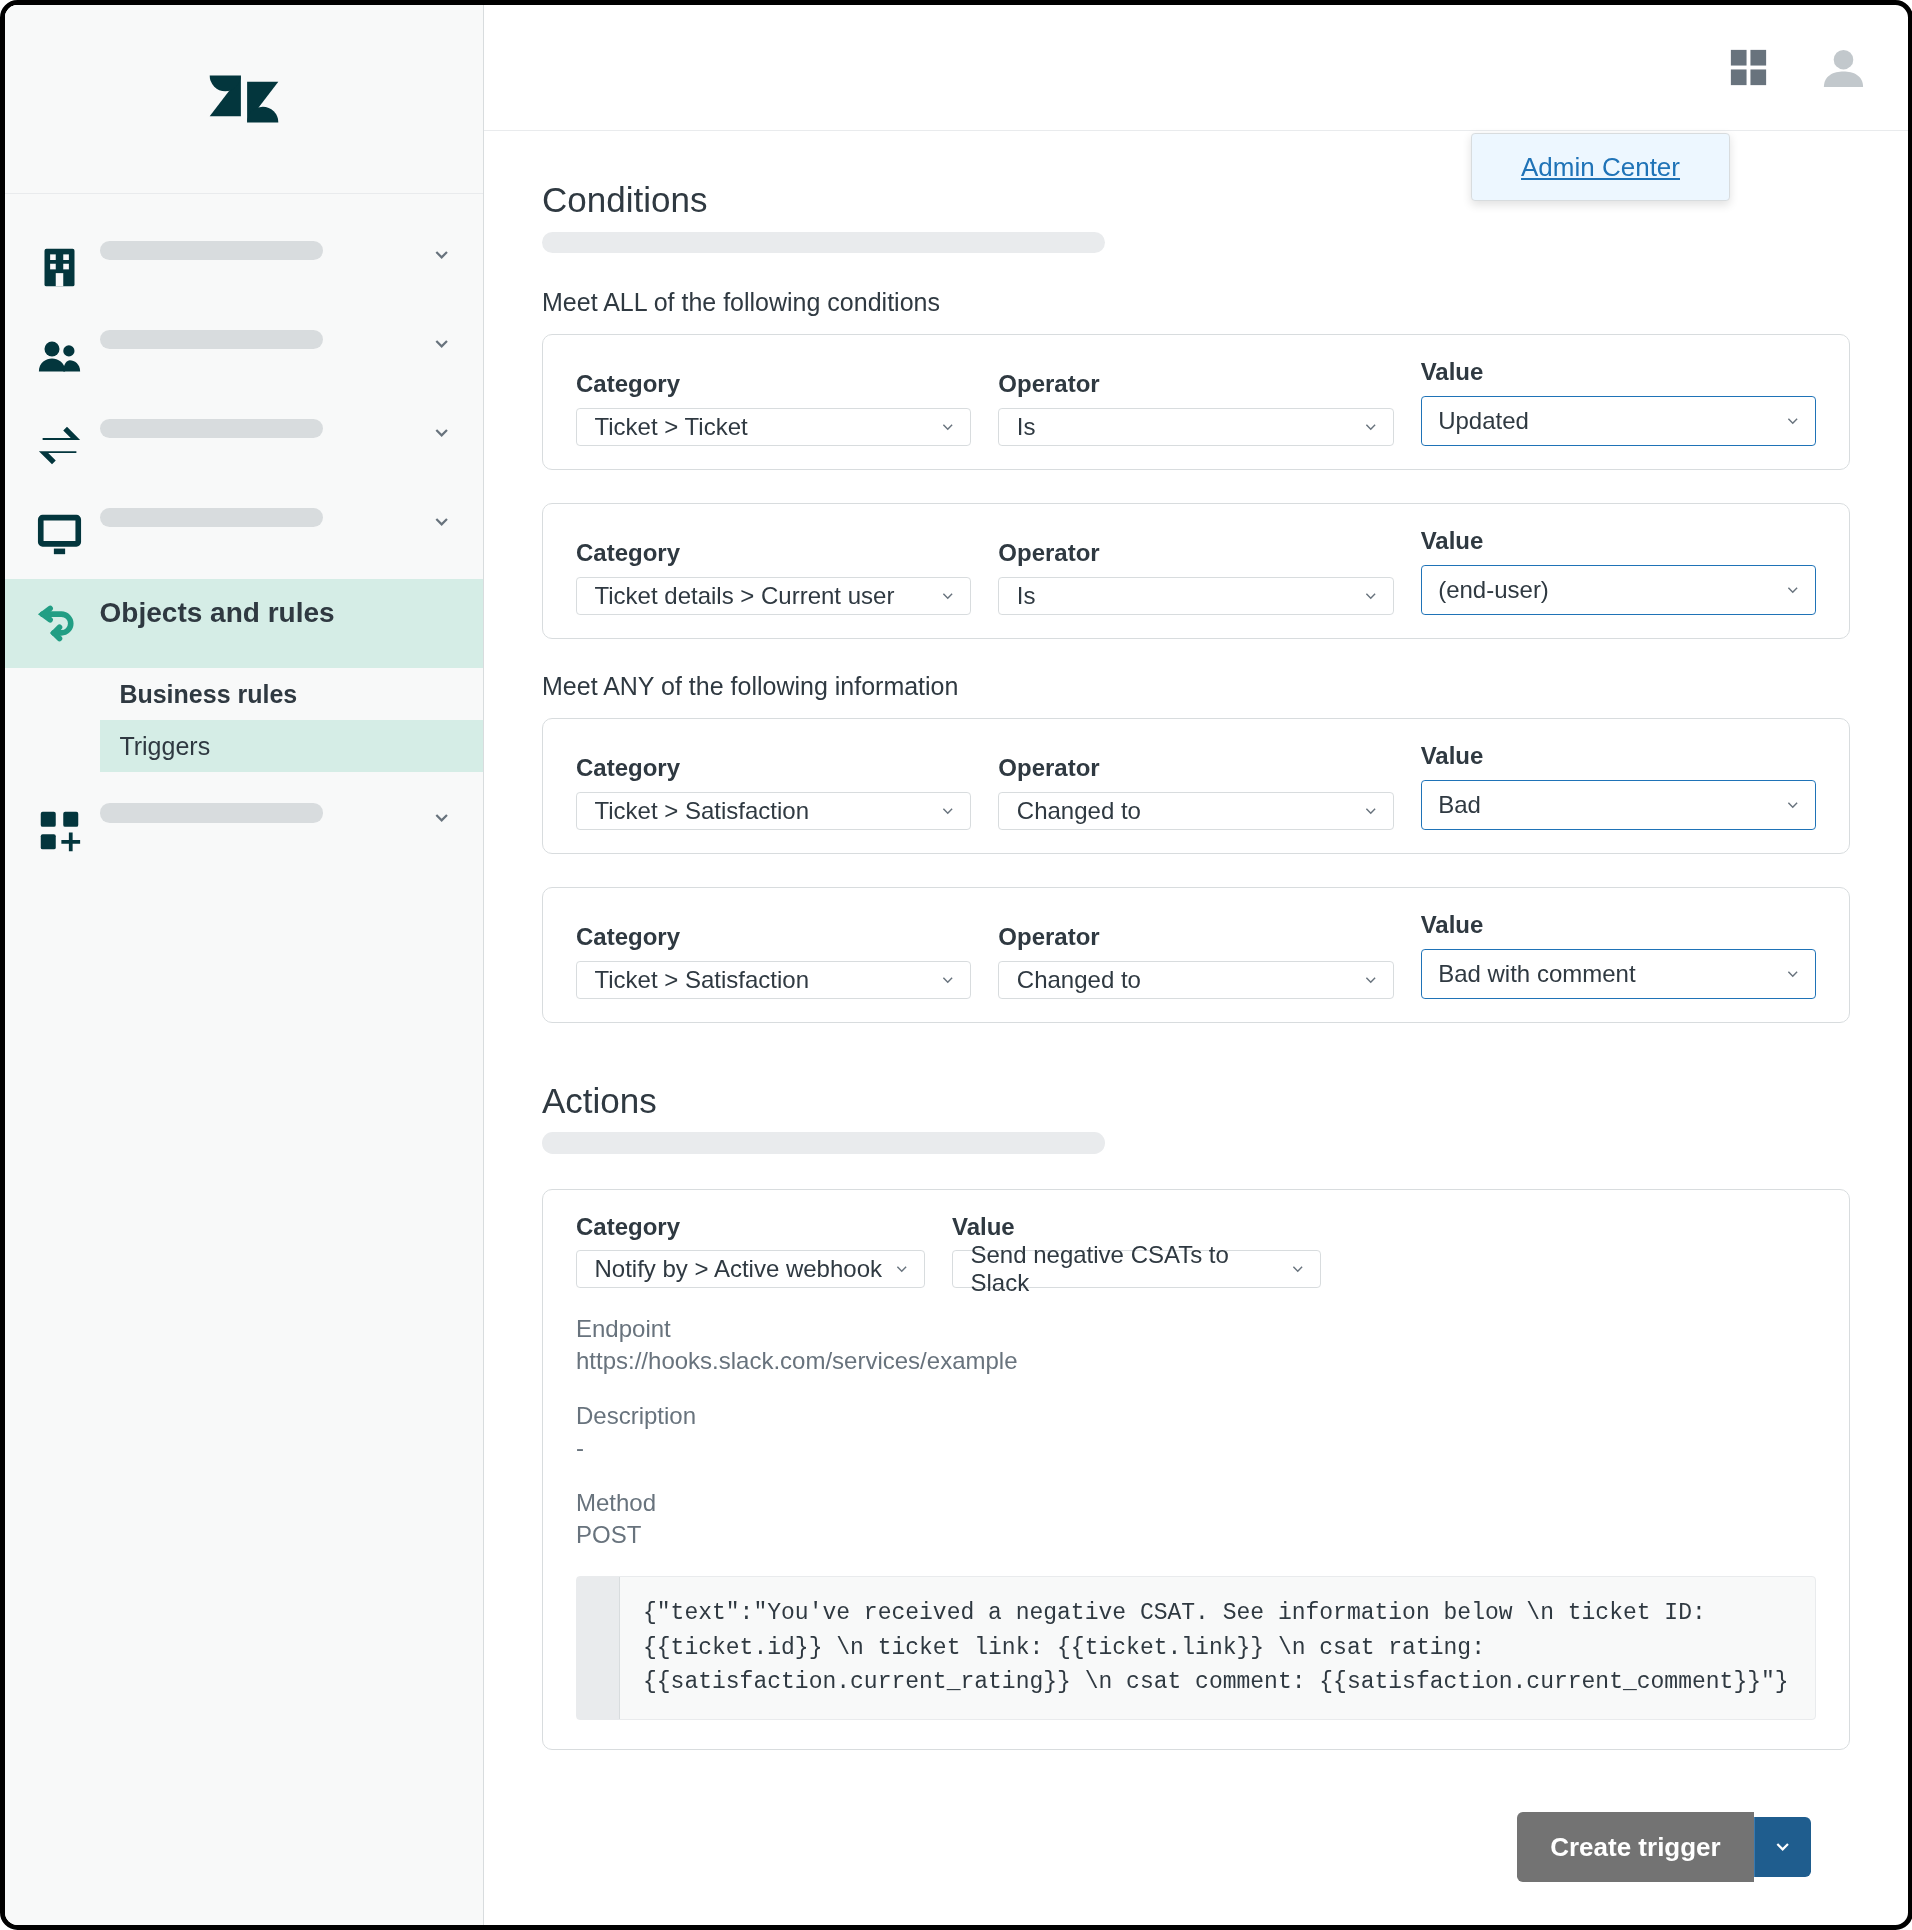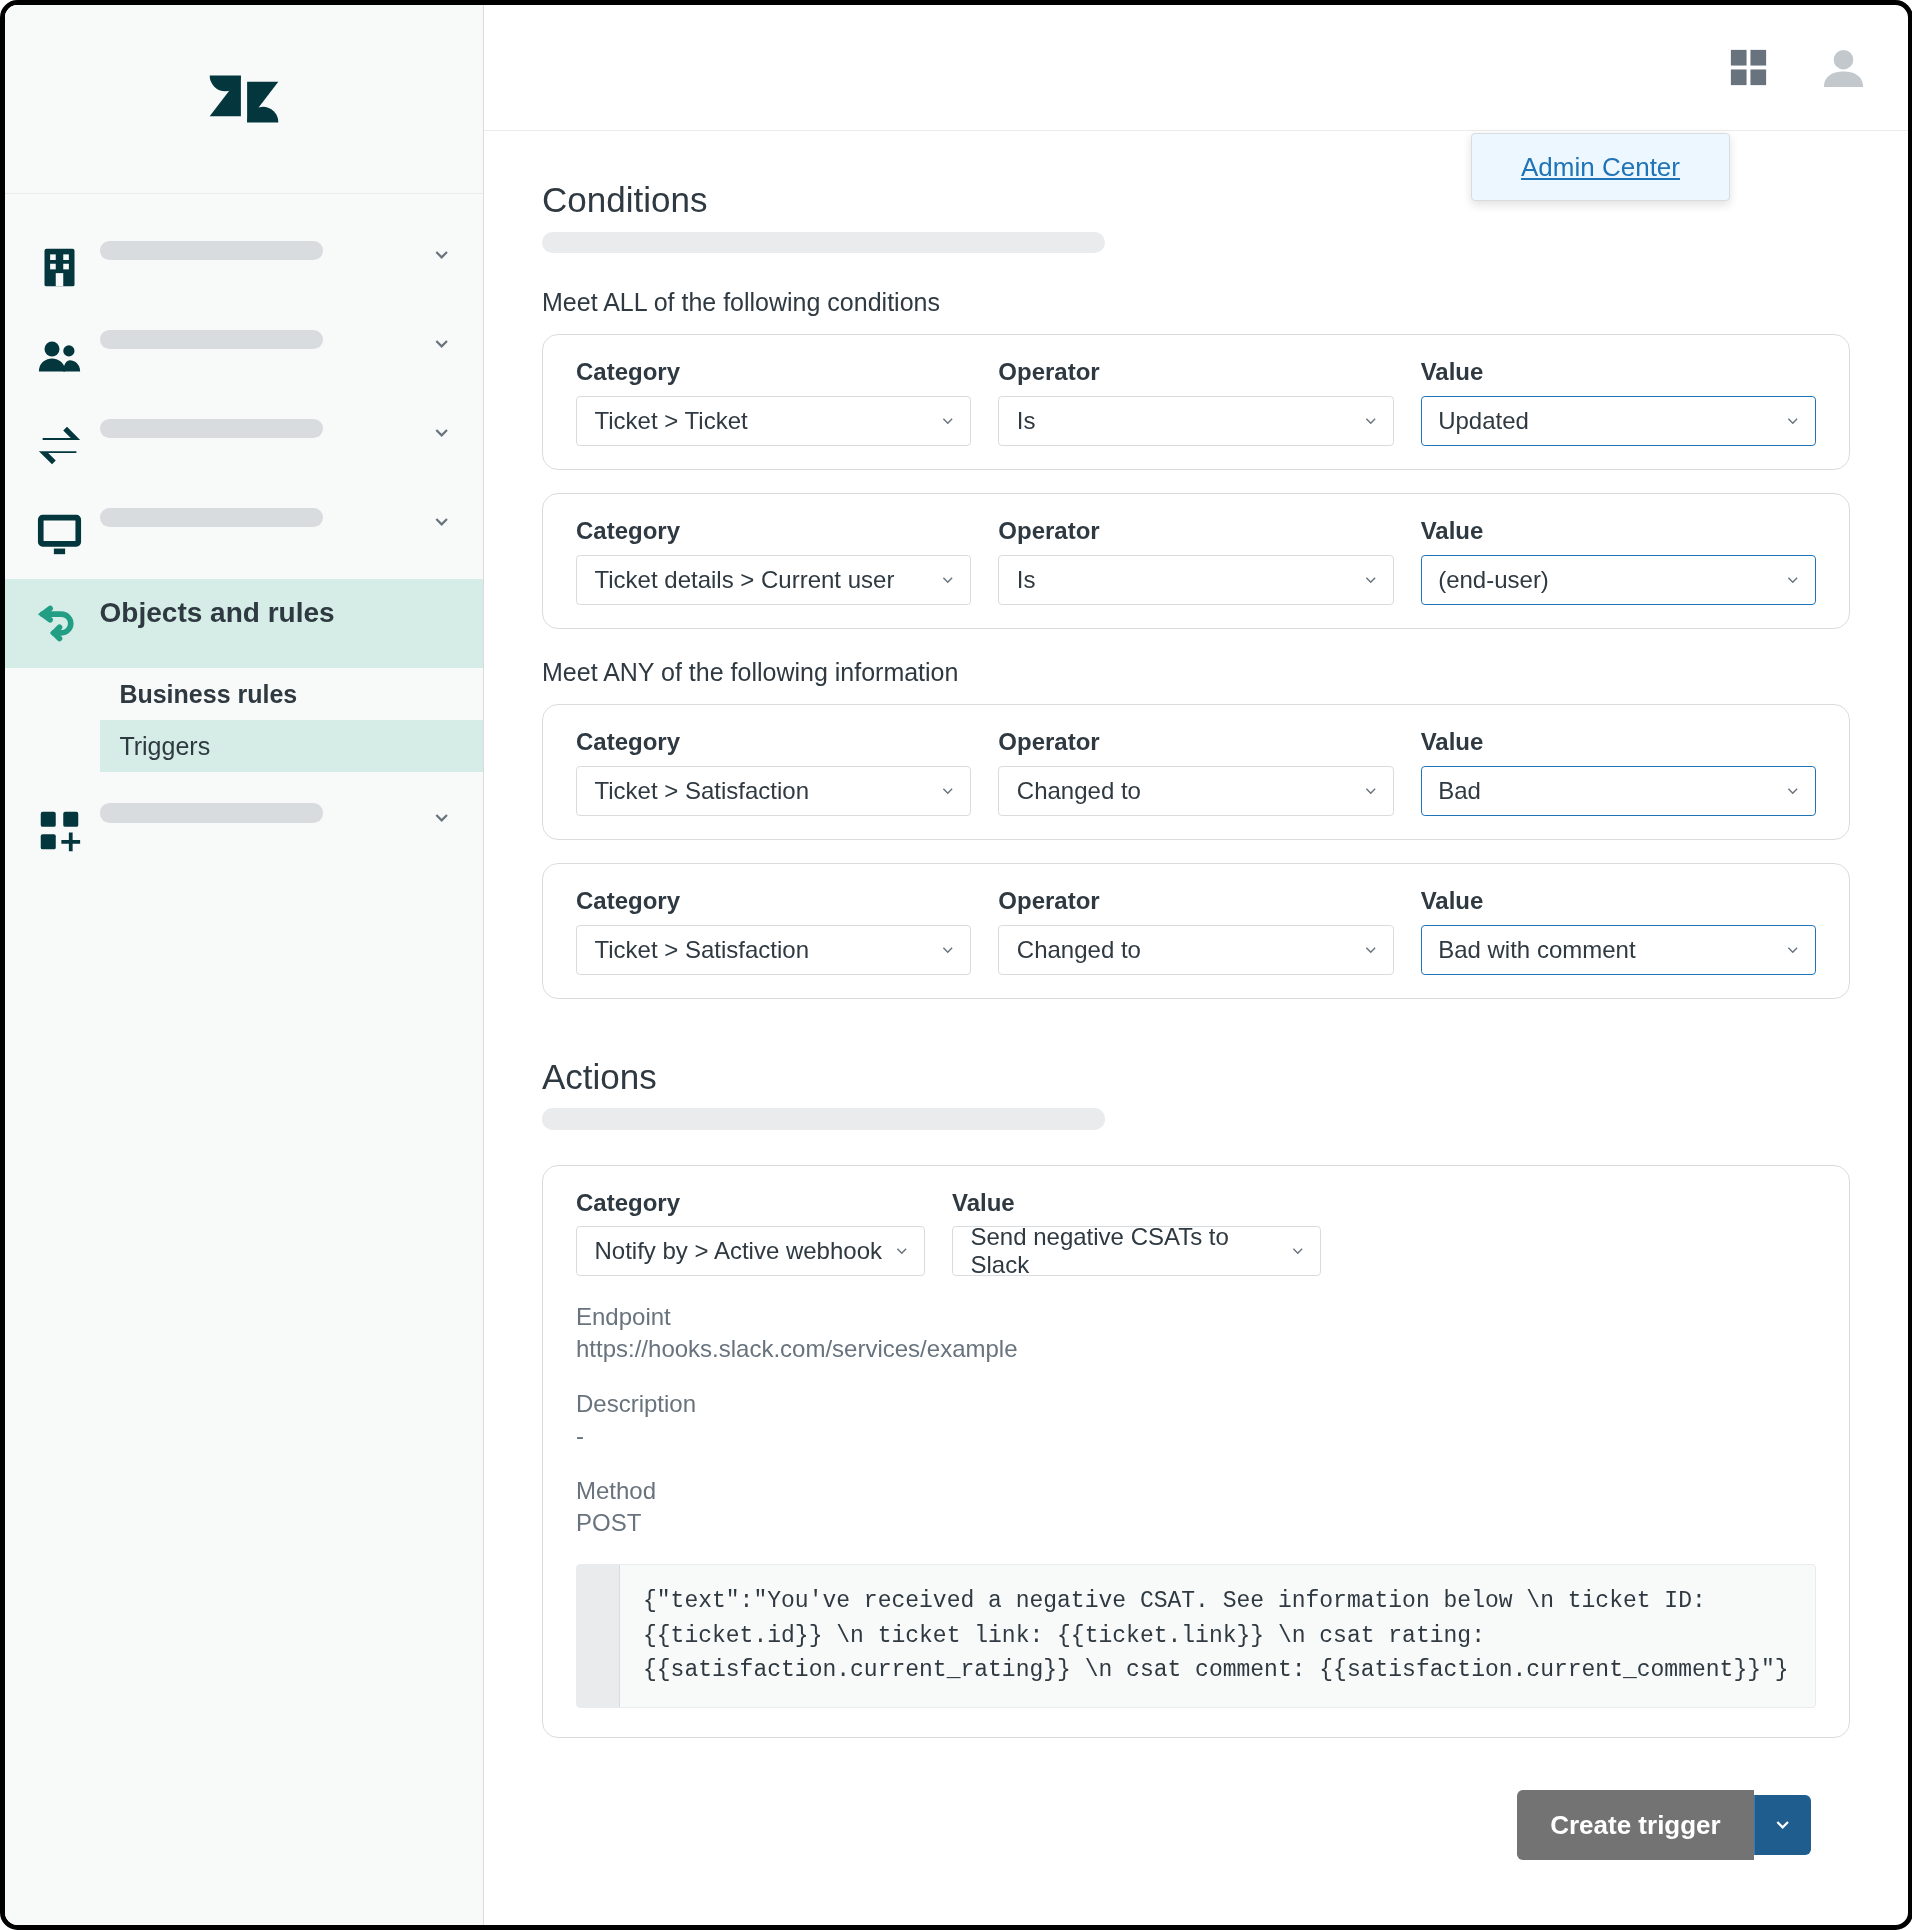--- a/index.html
+++ b/index.html
@@ -35,26 +35,26 @@
     .admin-pop { position: absolute; top: 128px; right: 178px; background: #edf7ff; border: 1px solid #d8dcde; border-radius: 3.9px; box-shadow: 0 3.9px 9.7px rgba(0,0,0,0.12); padding: 17.5px 49px; z-index: 10; }
     .admin-pop a { color: #1f73b7; font-size: 26px; text-decoration: underline; }
     
     .content { flex: 1; overflow: auto; padding: 49px 58px 39px 58px; position: relative; }
     
     h2.section-title { font-size: 35px; font-weight: 400; color: #2f3941; margin-bottom: 11.6px; }
     .section-desc-placeholder { height: 21.3px; width: 563px; background: #e9ebed; border-radius: 10.7px; margin-bottom: 35px; }
     
     .cond-label { font-size: 25px; color: #2f3941; margin-bottom: 17.5px; margin-top: 9.7px; }
     
-    .cond-card { border: 1px solid #d8dcde; border-radius: 16px; padding: 23px 33px; margin-bottom: 23px; background: #fff; }
+    .cond-card { border: 1px solid #d8dcde; border-radius: 10px; padding: 23px 33px; margin-bottom: 33px; background: #fff; }
     .cond-row { display: flex; gap: 27px; align-items: flex-end; }
     .cond-col { flex: 1; display: flex; flex-direction: column; }
     .cond-col-label { font-size: 24px; font-weight: 700; color: #2f3941; margin-bottom: 9.7px; }
     
-    .select { position: relative; border: 1px solid #d8dcde; border-radius: 3.9px; height: 50px; display: flex; align-items: center; padding: 0 39px 0 17.5px; font-size: 24px; color: #2f3941; background: #fff; cursor: pointer; }
+    .select { position: relative; border: 1px solid #d8dcde; border-radius: 3.9px; height: 38px; display: flex; align-items: center; padding: 0 39px 0 17.5px; font-size: 24px; color: #2f3941; background: #fff; cursor: pointer; }
     .select.focus { border: 1.9px solid #1f73b7; padding-left: 16.5px; padding-right: 38px; height: 50px; }
     .select-chevron { position: absolute; right: 13.6px; top: 50%; transform: translateY(-50%); }
     
     .actions-section { margin-top: 58px; }
     
     .meta-label { font-size: 24px; color: #68737d; margin-top: 27px; }
     .meta-value { font-size: 24px; color: #68737d; margin-top: 3.9px; }
     
     .code-block { margin-top: 27px; background: #f8f9f9; border: 1px solid #e9ebed; border-radius: 3.9px; display: flex; }
     .code-gutter { width: 43px; background: #e9ebed; border-right: 1px solid #d8dcde; }

